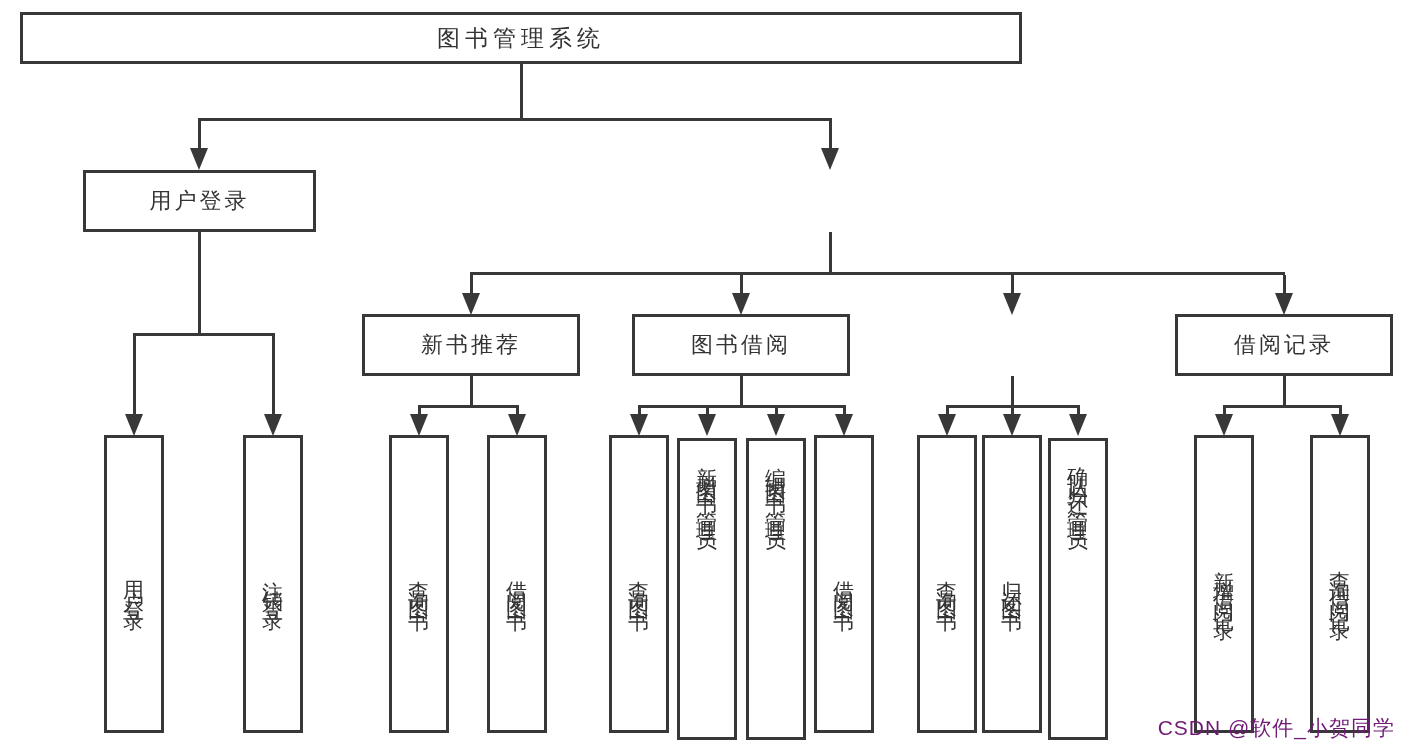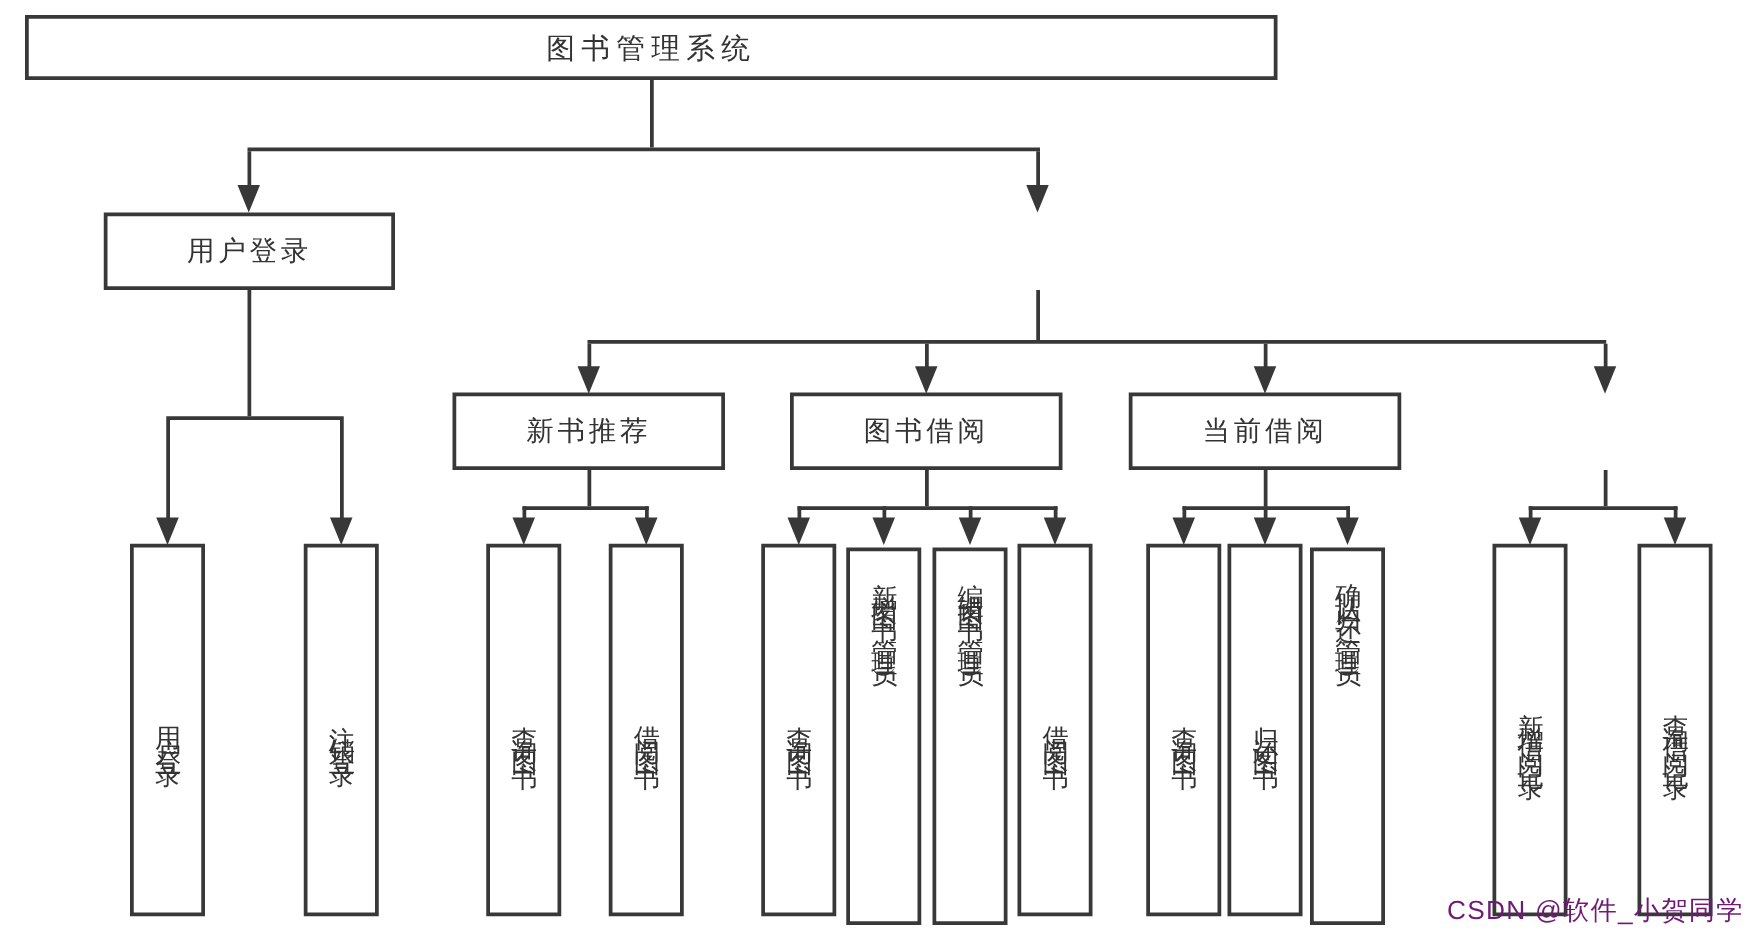--- a/index.html
+++ b/index.html
@@ -48,24 +48,24 @@
 
 
   <div class="box hbox" style="left:362px; top:314px; width:218px; height:62px;">
     <span>新书推荐</span>
   </div>
 
   <div class="box hbox" style="left:632px; top:314px; width:218px; height:62px;">
     <span>图书借阅</span>
   </div>
 
-  <div class="box hbox" style="left:903px; top:314px; width:218px; height:62px;">
-    <span>当前借阅</span>
+
+  <div class="box hbox" style="left:1175px; top:314px; width:218px; height:62px;">
+    <span>借阅记录</span>
   </div>
-
 
   <div class="box vbox" style="left:104px; top:435px; width:60px; height:298px;">
     <span class="vtext">用户登录</span>
   </div>
   <div class="box vbox" style="left:243px; top:435px; width:60px; height:298px;">
     <span class="vtext">注销登录</span>
   </div>
 
   <div class="box vbox" style="left:389px; top:435px; width:60px; height:298px;">
     <span class="vtext">查询图书</span>

